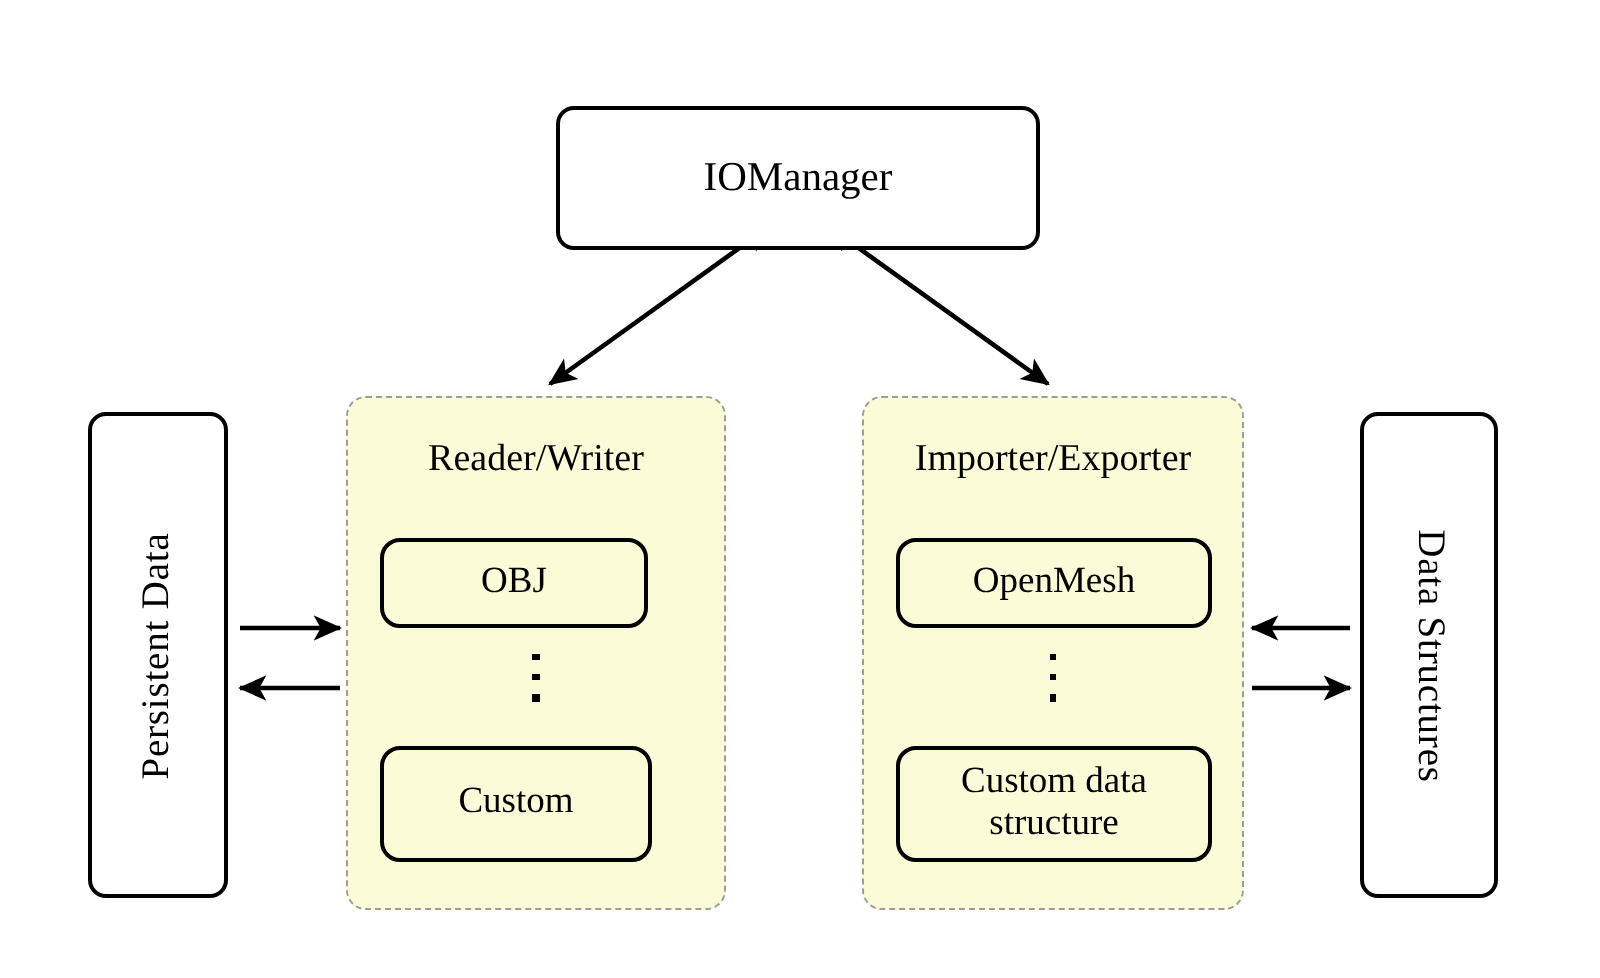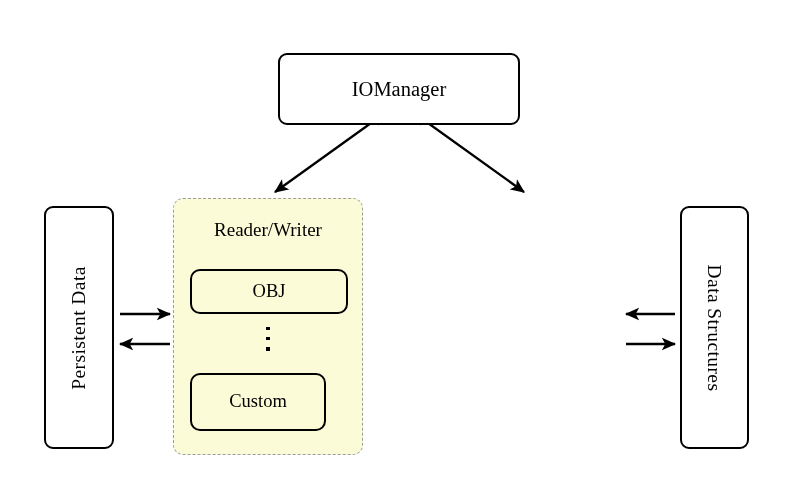--- a/index.html
+++ b/index.html
@@ -125,21 +125,21 @@
     border: 2.6px solid #000000;
     background: #fcfbd8;
     border-radius: 10px;
     display: flex;
     align-items: center;
     justify-content: center;
     text-align: center;
     font-size: 18.5px;
     line-height: 1.15;
   }
-  #inner-obj         { left: 16px; top: 70px;  width: 158px; height: 45px; }
+  #inner-obj         { left: 16px; top: 70px;  width: 134px; height: 45px; }
   #inner-custom-file { left: 16px; top: 174px; width: 136px; height: 58px; }
   #inner-openmesh    { left: 16px; top: 70px;  width: 158px; height: 45px; }
   #inner-custom-ds   { left: 16px; top: 174px; width: 158px; height: 58px; }
 
   
   .vdots {
     position: absolute;
     left: 0;
     right: 0;
     top: 128px;
@@ -202,18 +202,39 @@
       <i></i>
     </div>
 
     <div class="inner" id="inner-custom-file">
       <span>
         <span>Custom</span><br>
       </span>
     </div>
   </div>
 
+  <div class="group" id="group-importer-exporter">
+
+    <div class="group-title">Importer/Exporter</div>
+
+    <div class="inner" id="inner-openmesh">
+      <span>OpenMesh</span>
+    </div>
+
+    <div class="vdots">
+      <i></i>
+      <i></i>
+      <i></i>
+    </div>
+
+    <div class="inner" id="inner-custom-ds">
+      <span>
+        <span>Custom data</span><br>
+        <span>structure</span>
+      </span>
+    </div>
+  </div>
 
   <div class="vnode" id="data-structures">
     <span class="vlabel">Data Structures</span>
   </div>
 
 </div>
 
 </body></html>

